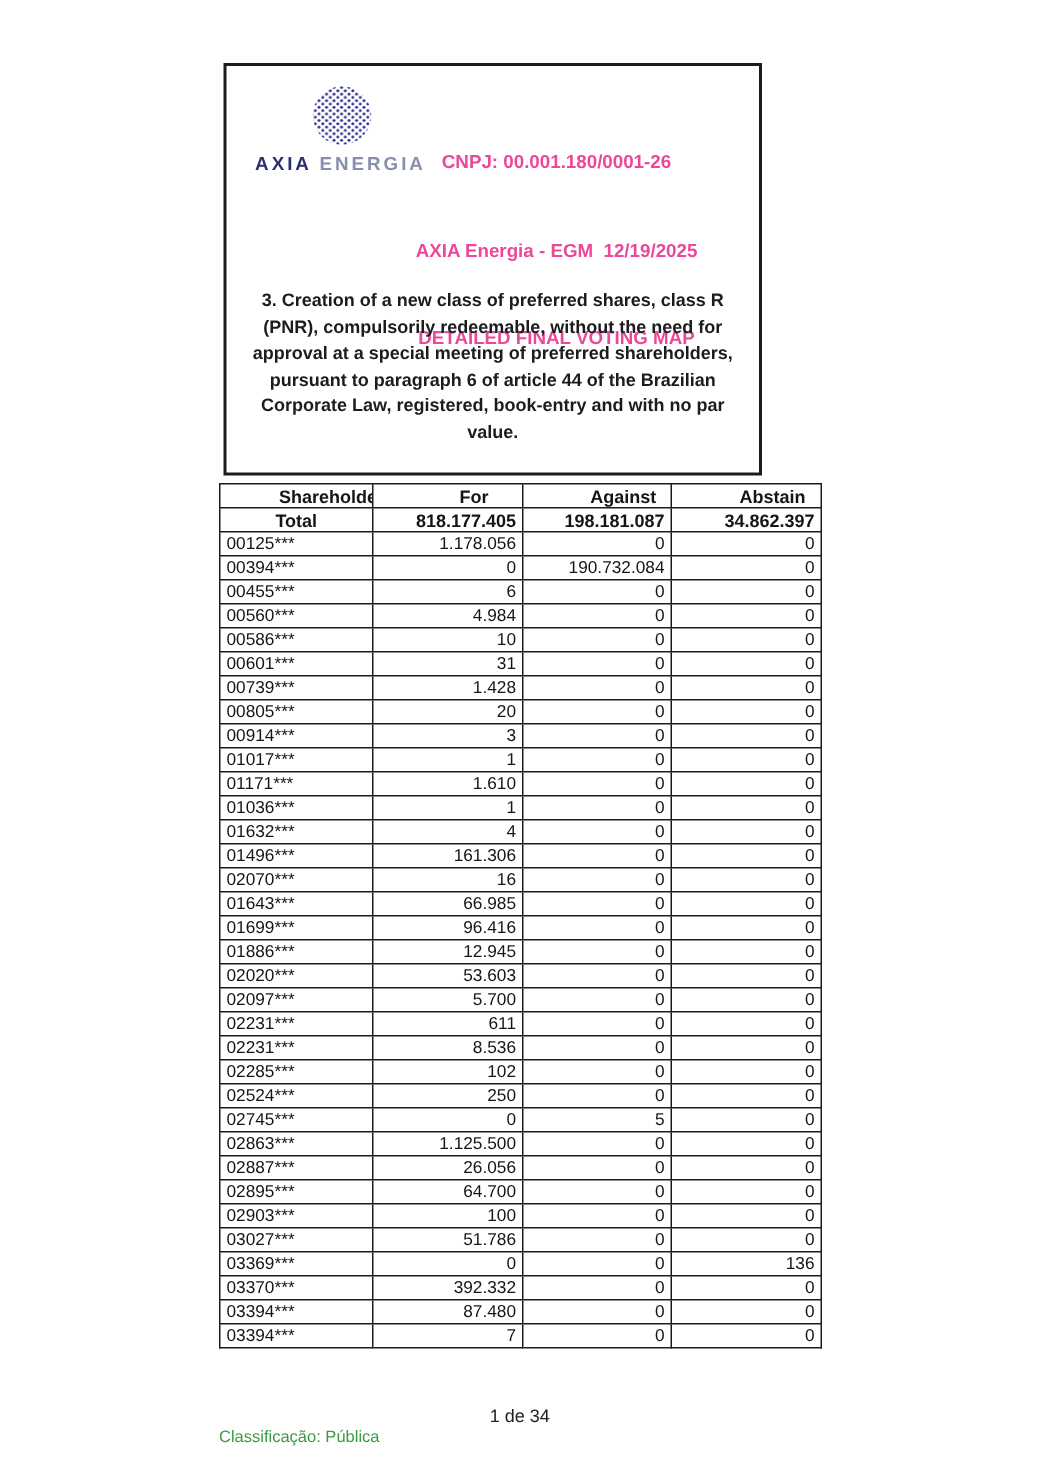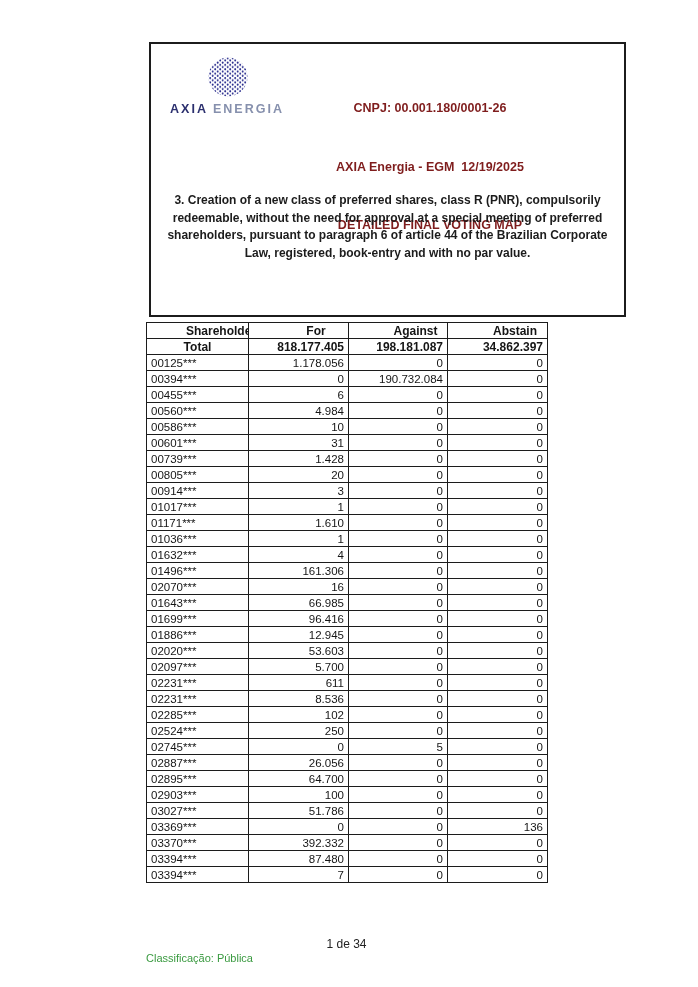--- a/index.html
+++ b/index.html
@@ -19,21 +19,21 @@
     position: absolute;
     inset: 0;
     background: #ffffff;
   }
 
   
   .header-box {
     position: absolute;
     left: 149px;
     top: 42px;
-    width: 477px;
+    width: 359px;
     height: 275px;
     border: 2px solid #1c1c1c;
     box-sizing: border-box;
     background: #ffffff;
   }
   .logo {
     position: absolute;
     left: 6px;
     top: 11px;
     width: 140px;
@@ -53,21 +53,21 @@
   .header-lines {
     position: absolute;
     left: 100px;
     right: 15px;
     top: 16px;
     text-align: center;
     font-weight: bold;
     font-size: 12.5px;
     line-height: 19.5px;
     white-space: pre-wrap;
-    color: #7f1d1d;
+    color: #ec4899;
   }
 
   .agenda {
     position: absolute;
     left: 6px;
     right: 6px;
     top: 148px;
     text-align: center;
     font-weight: bold;
     font-size: 12px;
@@ -323,20 +323,26 @@
           <td class="num">0</td>
           <td class="num">0</td>
         </tr>
         <tr>
           <td class="sh">02745***</td>
           <td class="num">0</td>
           <td class="num">5</td>
           <td class="num">0</td>
         </tr>
         <tr>
+          <td class="sh">02863***</td>
+          <td class="num">1.125.500</td>
+          <td class="num">0</td>
+          <td class="num">0</td>
+        </tr>
+        <tr>
           <td class="sh">02887***</td>
           <td class="num">26.056</td>
           <td class="num">0</td>
           <td class="num">0</td>
         </tr>
         <tr>
           <td class="sh">02895***</td>
           <td class="num">64.700</td>
           <td class="num">0</td>
           <td class="num">0</td>

